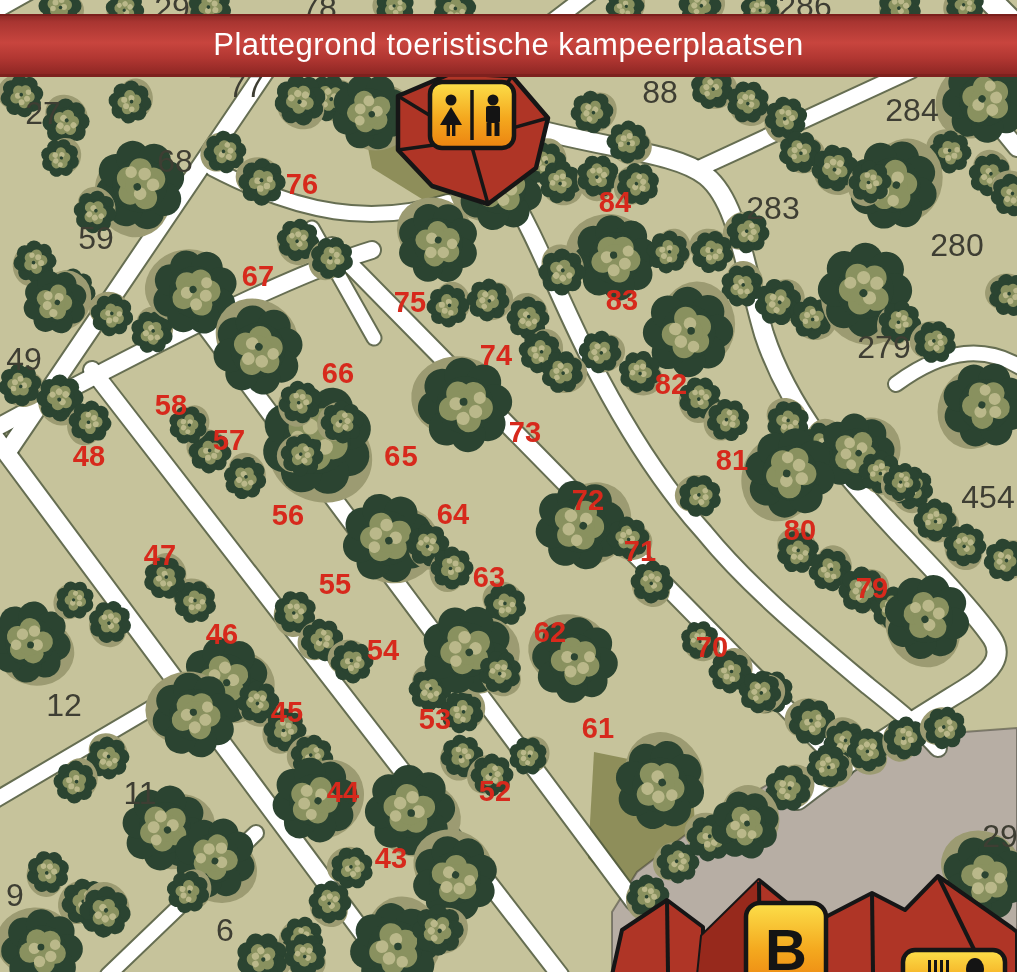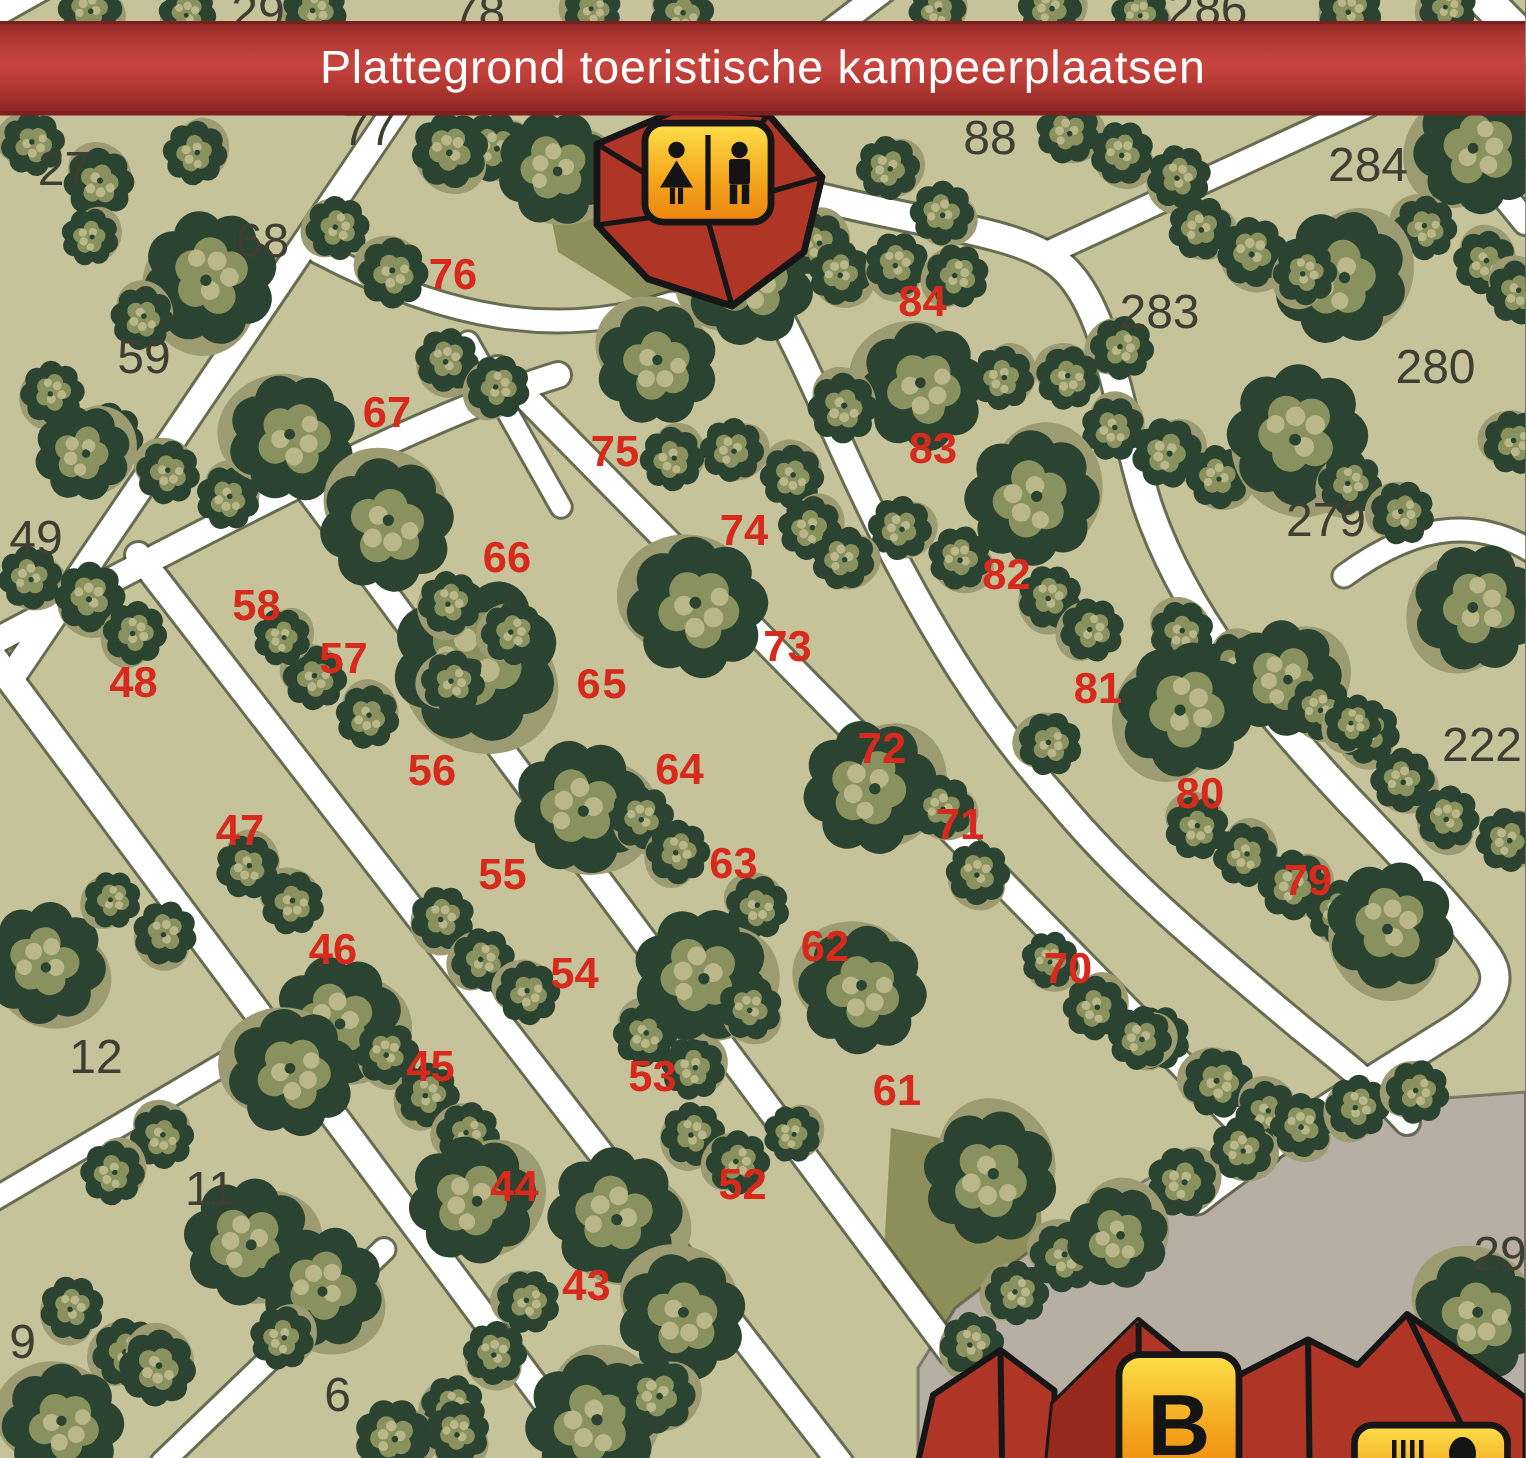--- a/index.html
+++ b/index.html
@@ -376,21 +376,21 @@
       <div class="plot-num dark" style="left: 140px; top: 793px;">11</div>
       <div class="plot-num dark" style="left: 64px; top: 705px;">12</div>
       <div class="plot-num dark" style="left: 43px; top: 113px;">27</div>
       <div class="plot-num dark" style="left: 172px; top: 8px;">29</div>
       <div class="plot-num dark" style="left: 24px; top: 359px;">49</div>
       <div class="plot-num dark" style="left: 96px; top: 238px;">59</div>
       <div class="plot-num dark" style="left: 175px; top: 161px;">68</div>
       <div class="plot-num dark" style="left: 246px; top: 86px;">77</div>
       <div class="plot-num dark" style="left: 319px; top: 8px;">78</div>
       <div class="plot-num dark" style="left: 660px; top: 92px;">88</div>
-      <div class="plot-num dark" style="left: 988px; top: 497px;">222</div>
+      <div class="plot-num dark" style="left: 988px; top: 497px;">454</div>
       <div class="plot-num dark" style="left: 884px; top: 347px;">279</div>
       <div class="plot-num dark" style="left: 957px; top: 245px;">280</div>
       <div class="plot-num dark" style="left: 773px; top: 208px;">283</div>
       <div class="plot-num dark" style="left: 912px; top: 110px;">284</div>
       <div class="plot-num dark" style="left: 805px; top: 6px;">286</div>
       <div class="plot-num dark" style="left: 1000px; top: 836px;">29</div>
     </div>
 
   <div class="banner">
     <span>Plattegrond toeristische kampeerplaatsen</span>

